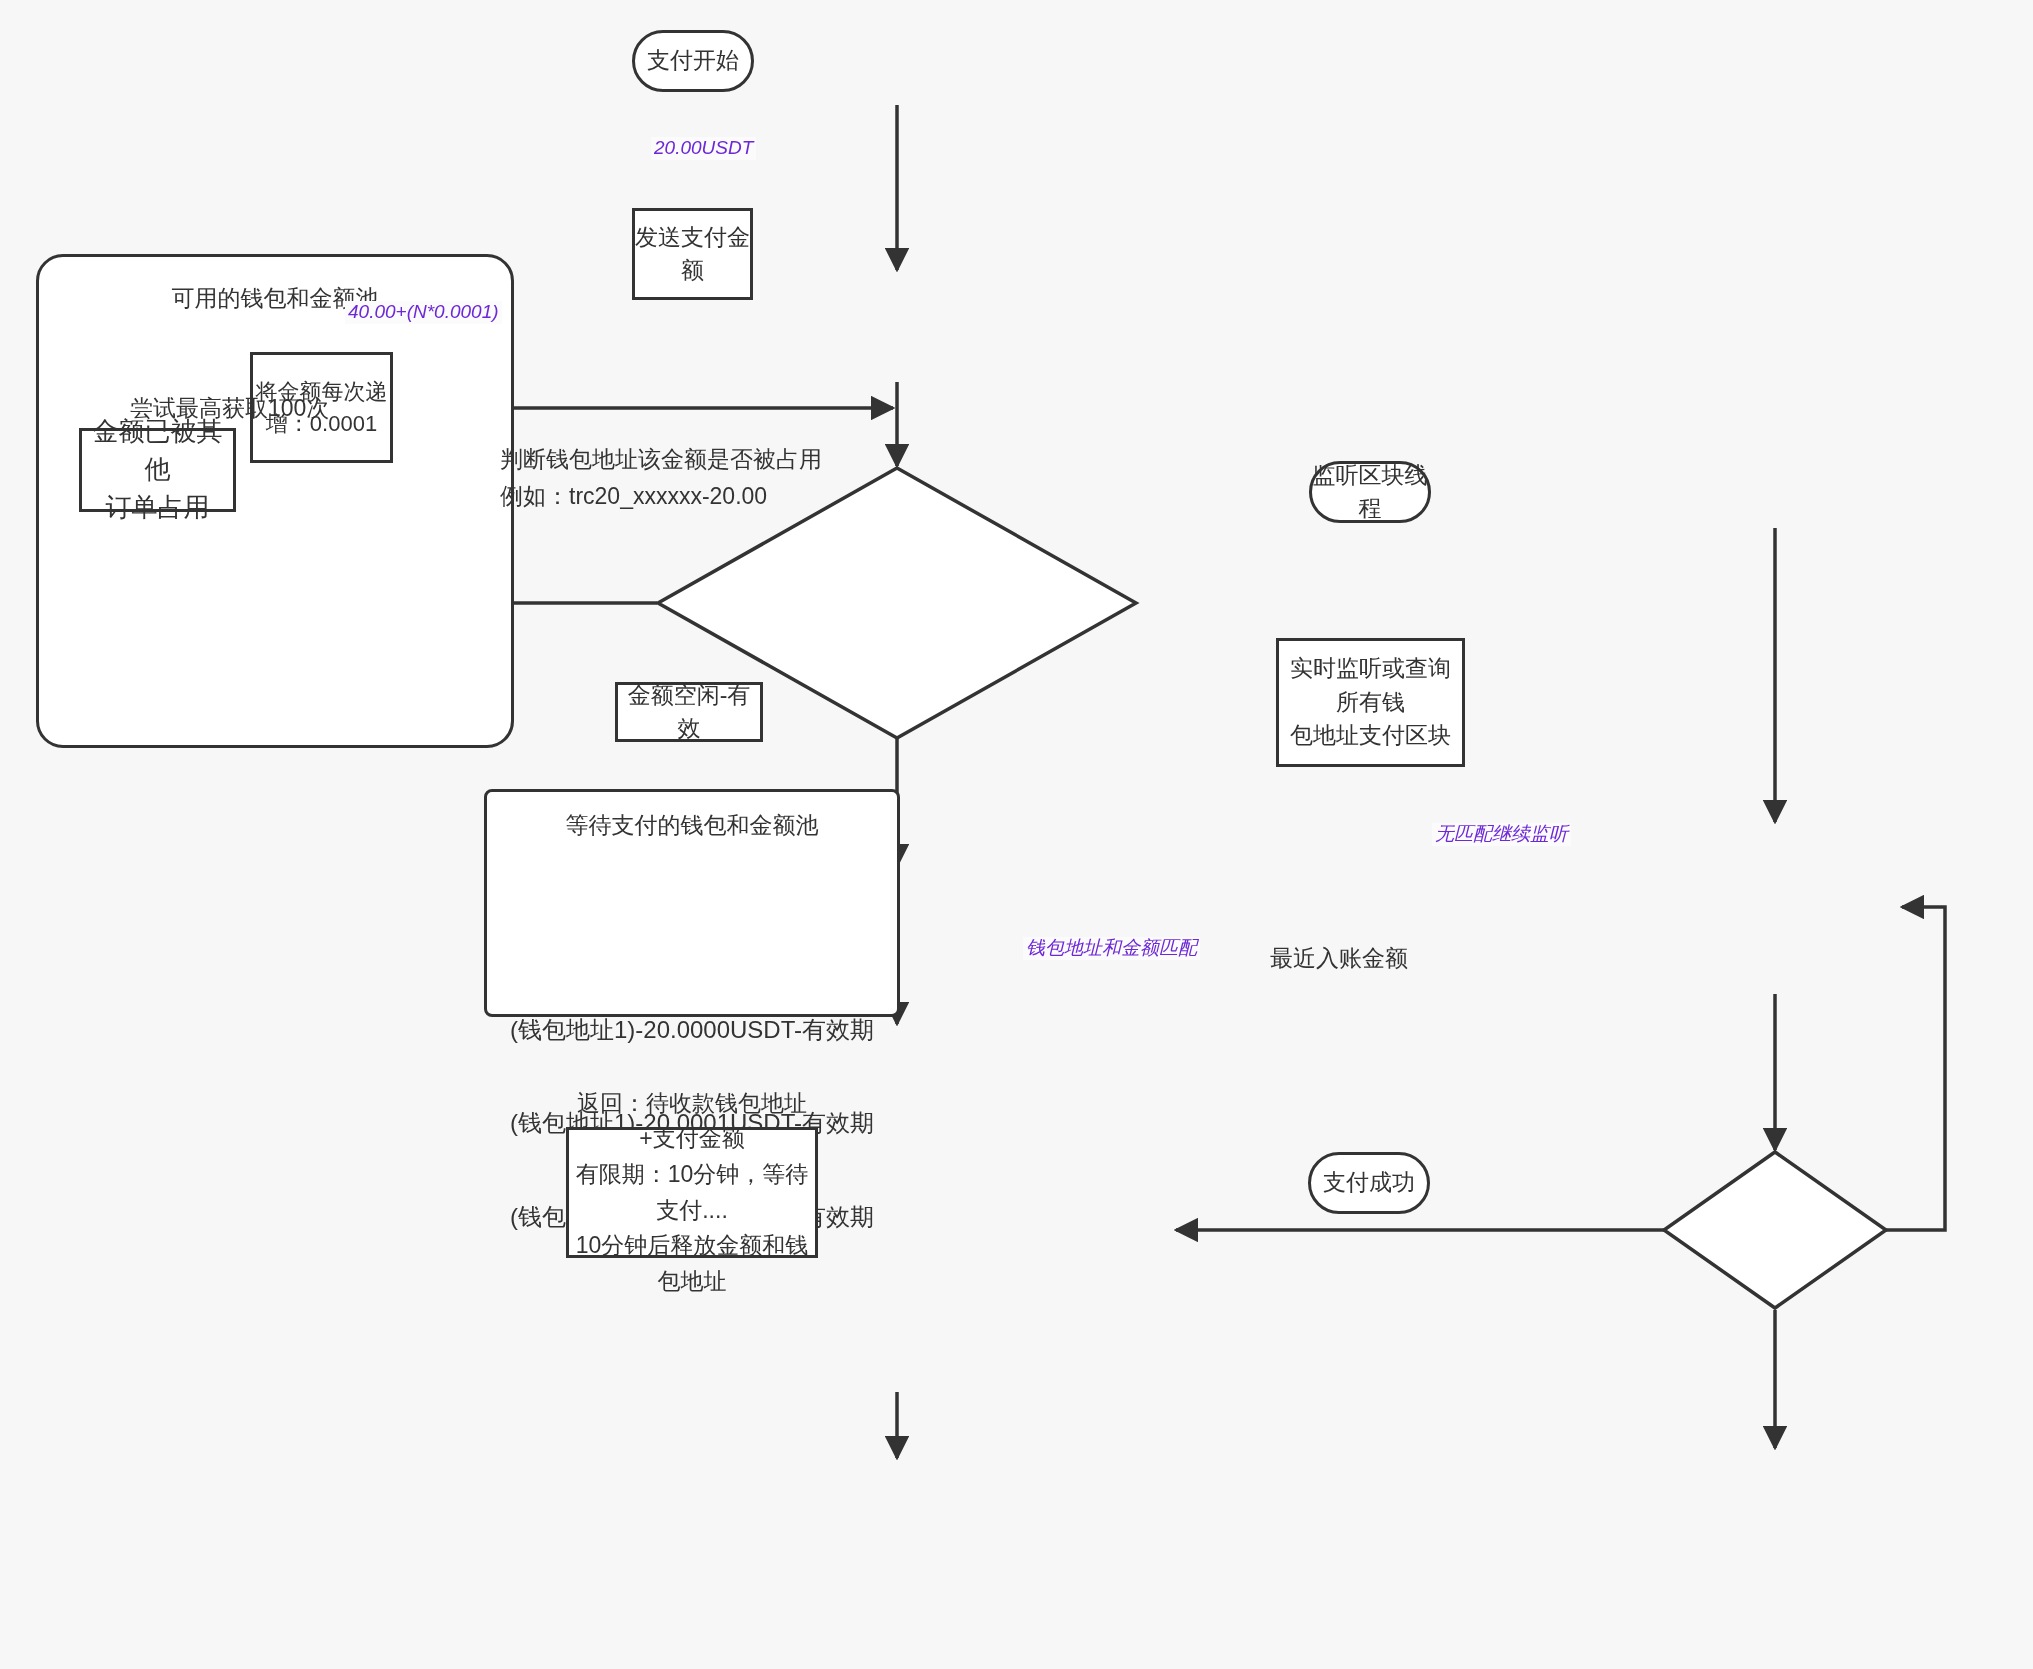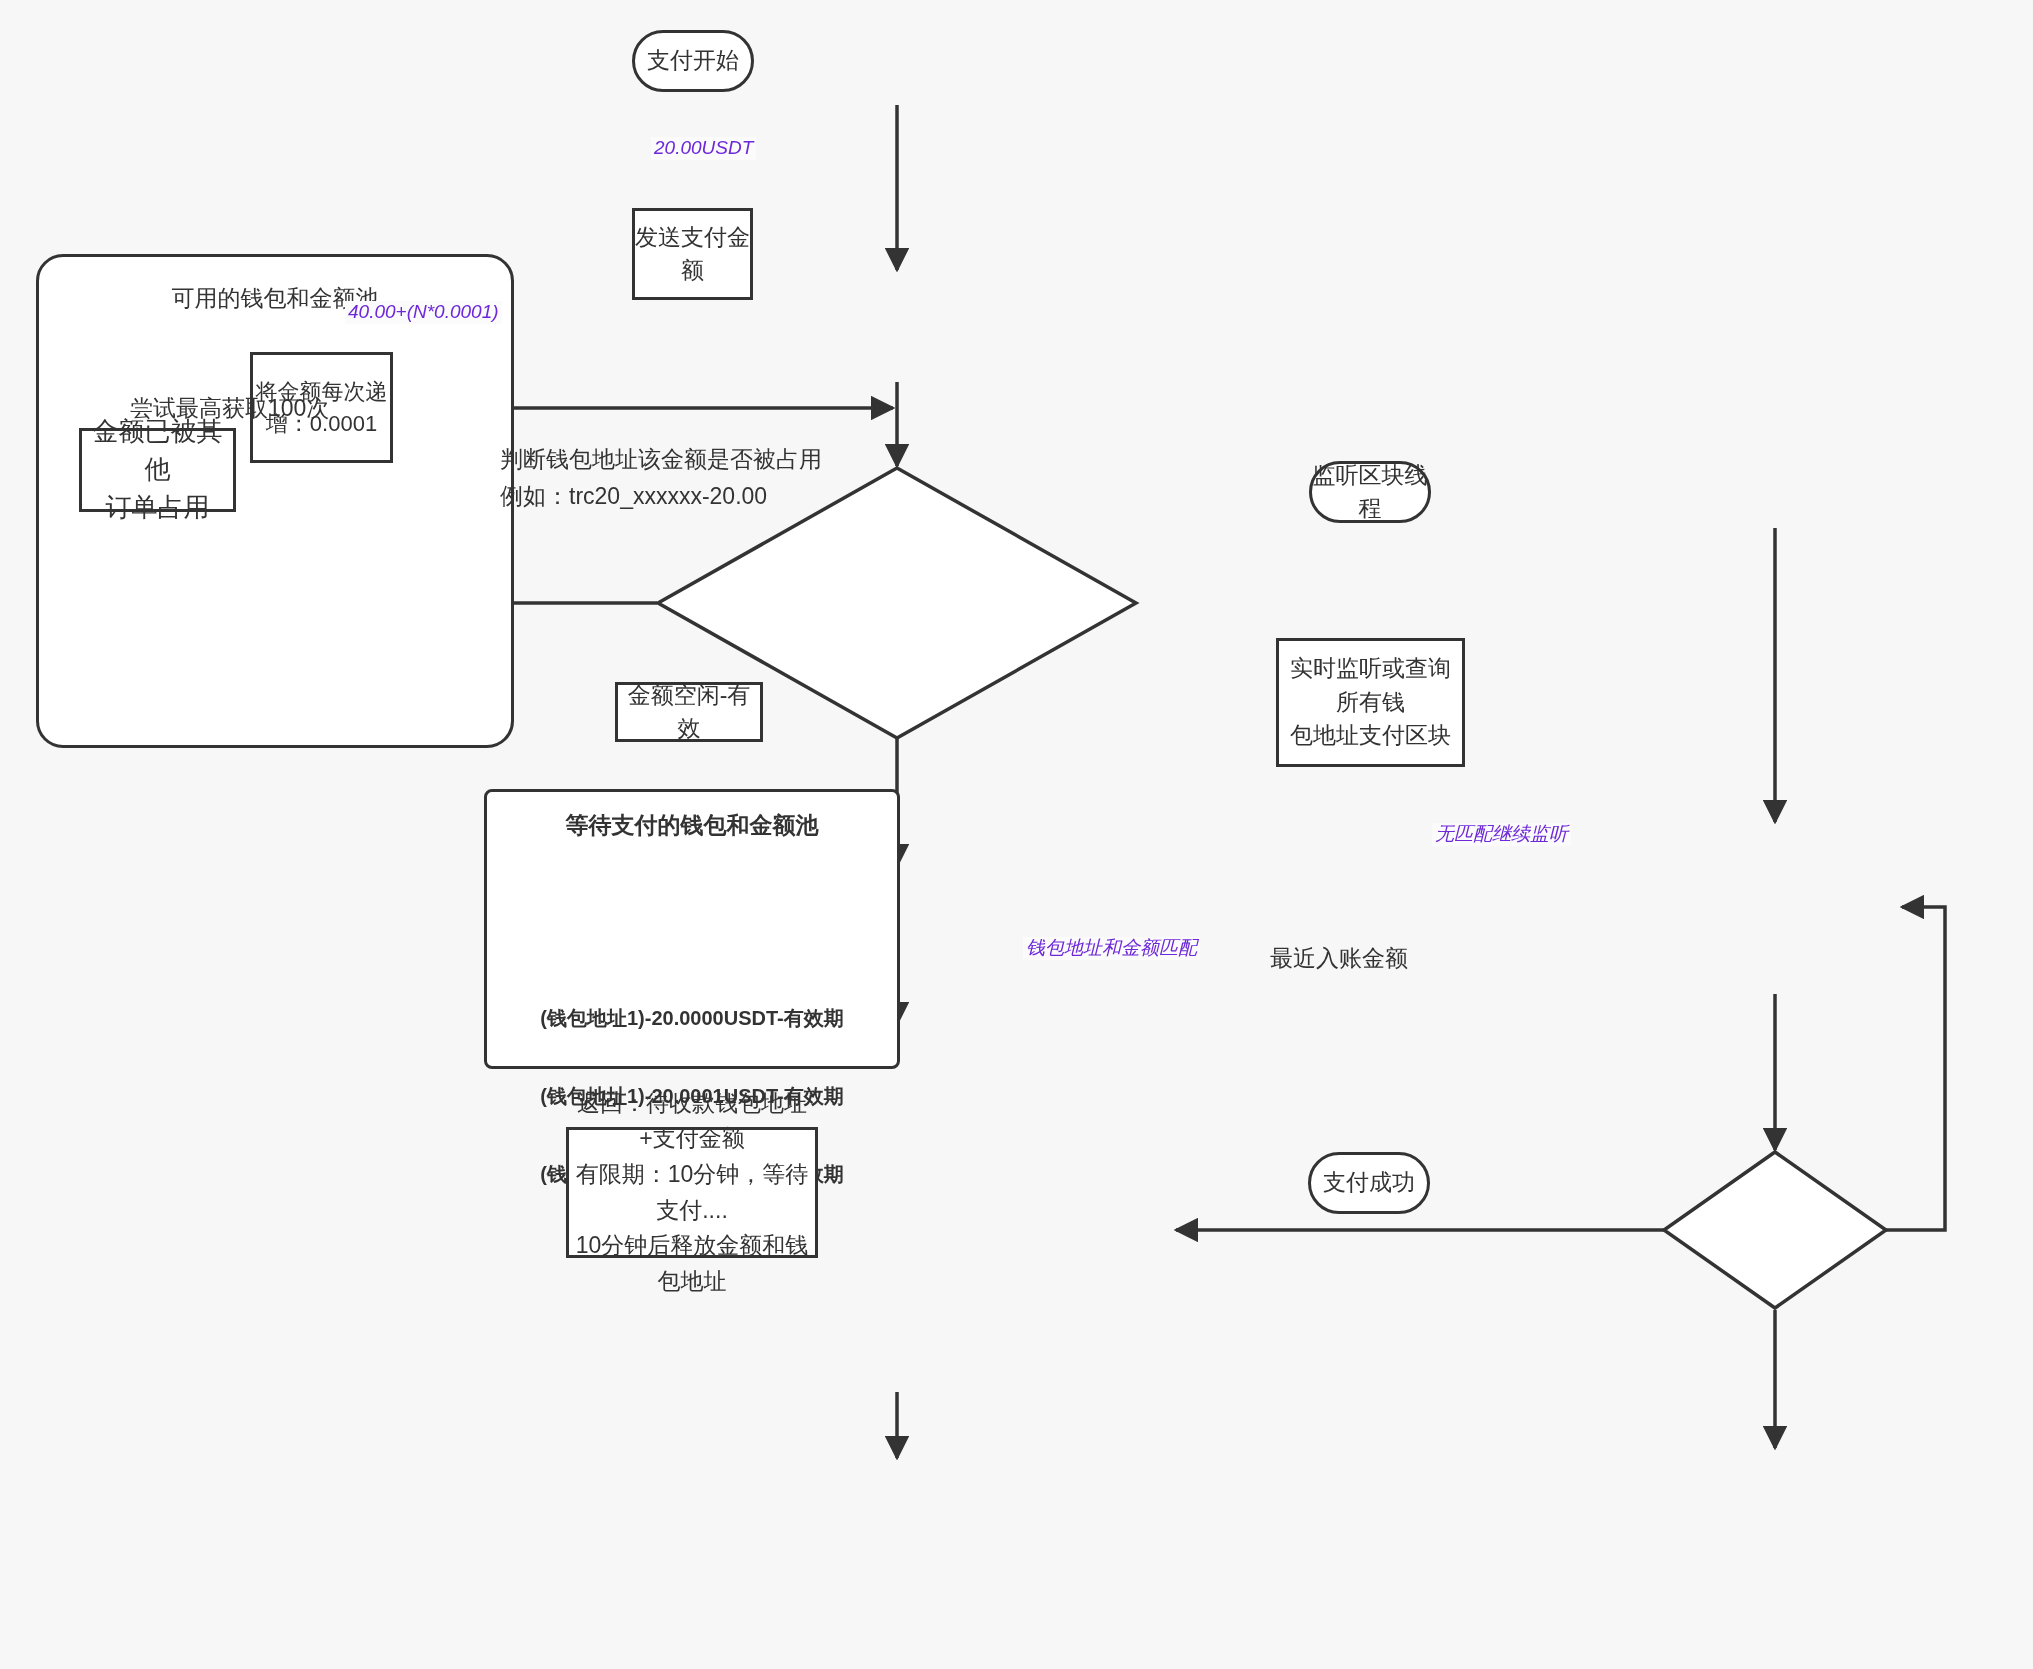--- a/index.html
+++ b/index.html
@@ -68,21 +68,21 @@
     background:#fbfbfb;
     padding:0 3px;
     white-space:nowrap;
     line-height:1.2;
     font-style:italic;
   }
   .pool-list{
     position:absolute;
     left:0;right:0;
     text-align:center;
-    font-size:20px;
+    font-size:24px;
     line-height:1.95;
     color:#333333;
     white-space:pre-line;
   }
 </style>
 </head>
 <body>
 
 <div id="canvas">
 
@@ -140,21 +140,21 @@
 
   <div class="node rounded" style="left:632px; top:30px; width:122px; height:62px;">支付开始</div>
 
   <div class="node" style="left:632px; top:208px; width:121px; height:92px;">发送支付金额</div>
 
   <div class="plain-text" style="left:500px; top:441px; width:385px; line-height:1.6;">判断钱包地址该金额是否被占用
 例如：trc20_xxxxxx-20.00</div>
 
   <div class="node" style="left:615px; top:682px; width:148px; height:60px;">金额空闲-有效</div>
 
-  <div class="container rounded" style="left:484px; top:789px; width:416px; height:280px;font-weight:bold;">
+  <div class="container rounded" style="left:484px; top:789px; width:416px; height:228px;">
     <div class="container-title" style="top:18px;">等待支付的钱包和金额池</div>
     <div class="pool-list" style="top:168px;">
       <div>(钱包地址1)-20.0000USDT-有效期</div>
       <div>(钱包地址1)-20.0001USDT-有效期</div>
       <div>(钱包地址2)-20.0000USDT-有效期</div>
     </div>
   </div>
 
 
   <div class="node" style="left:566px; top:1127px; width:252px; height:131px; line-height:1.55;">返回：待收款钱包地址+支付金额

